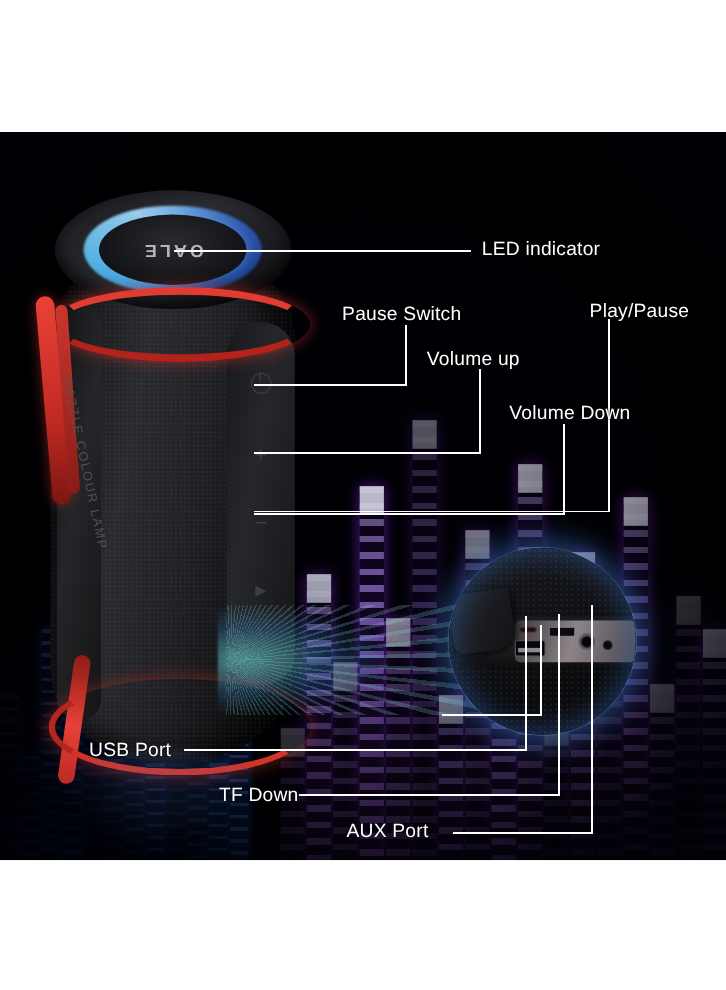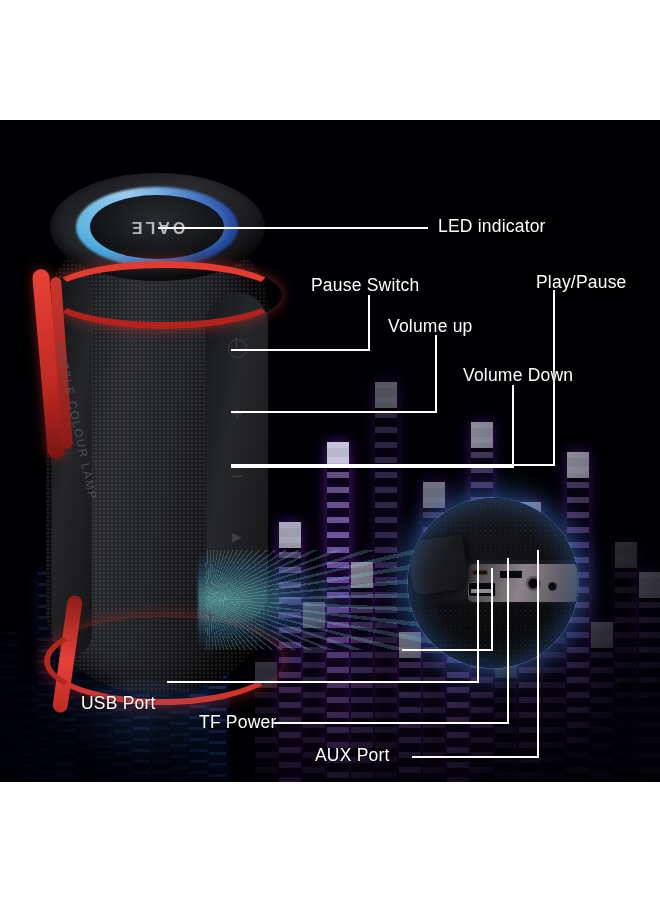--- a/index.html
+++ b/index.html
@@ -224,20 +224,20 @@
         <polyline points="272,603 508,603 508,438"></polyline>
         <polyline points="412,637 538,637 538,430"></polyline>
       </g>
     </svg>
 
     <div class="lbl" style="left:438px;top:96px;">LED indicator</div>
     <div class="lbl" style="left:311px;top:155px;">Pause Switch</div>
     <div class="lbl" style="left:536px;top:152px;">Play/Pause</div>
     <div class="lbl" style="left:366px;top:196px;margin-left:22px;">Volume up</div>
     <div class="lbl" style="left:451px;top:245px;margin-left:12px;">Volume Down</div>
-    <div class="lbl" style="left:81px;top:573px;">USB Port</div>
-    <div class="lbl" style="left:199px;top:592px;">TF Power</div>
+    <div class="lbl" style="left:81px;top:551px;">USB Port</div>
+    <div class="lbl" style="left:199px;top:592px;">TF Down</div>
     <div class="lbl" style="left:315px;top:625px;">AUX Port</div>
 
   </div>
 
   <div class="wbot"></div>
 </div>
 
 </body></html>

